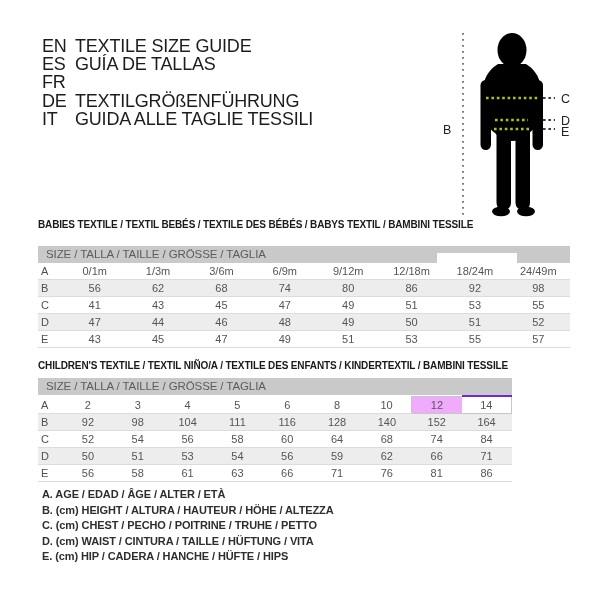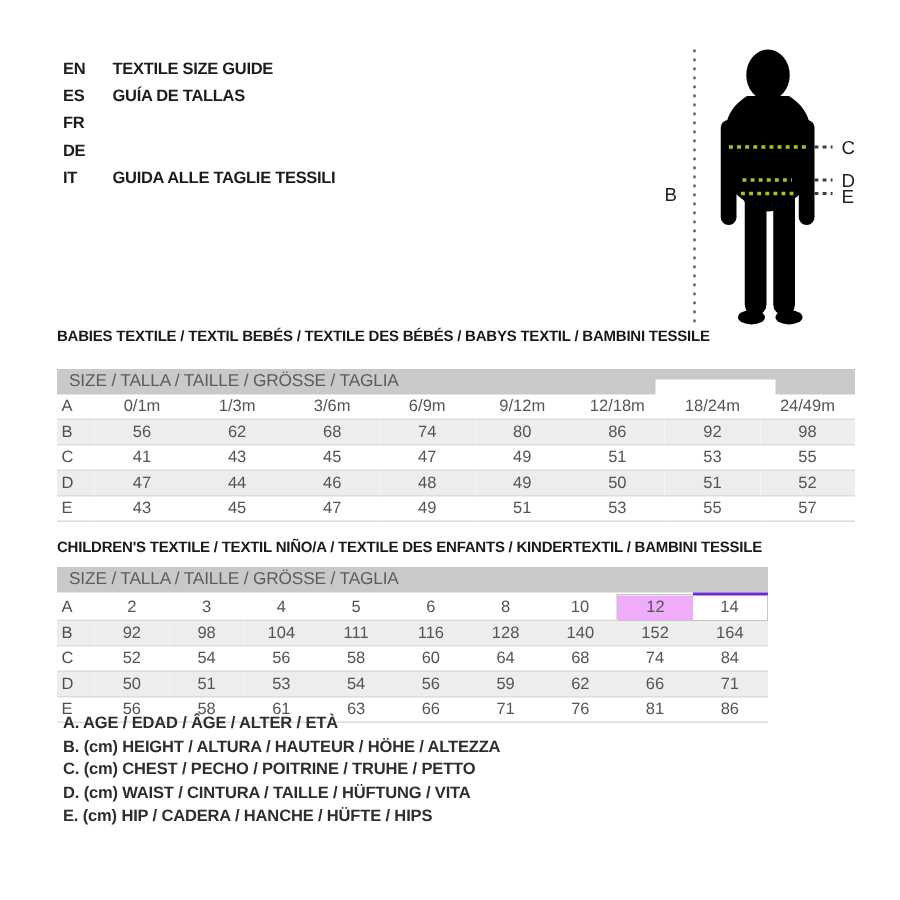--- a/index.html
+++ b/index.html
@@ -2,21 +2,21 @@
 <html><head>
 <meta charset="utf-8">
 <style>
   html,body{margin:0;padding:0;background:#fff;}
   .canvas{
     position:relative;width:600px;height:600px;background:#ffffff;overflow:hidden;
     font-family:"Liberation Sans", sans-serif;color:#1c1c1c;
   }
   
   .lang-block{position:absolute;left:42px;top:37px;}
-  .lang-row{display:flex;line-height:18.2px;font-size:11px;font-weight:700;letter-spacing:-0.2px;}
+  .lang-row{display:flex;line-height:18.2px;font-size:18px;font-weight:400;letter-spacing:-0.2px;}
   .lang-code{display:inline-block;width:33px;}
   
   .figure-wrap{position:absolute;left:440px;top:18px;width:152px;height:206px;}
   
   .section-title{position:absolute;left:38px;font-size:10px;font-weight:700;letter-spacing:-0.15px;color:#1a1a1a;white-space:nowrap;}
   
   .table-wrap{position:absolute;left:38px;}
   .size-band{height:17px;line-height:17px;background:#c9c9c9;color:#5c5c5c;font-size:11.5px;padding-left:8px;letter-spacing:-0.1px;}
   table{border-collapse:collapse;table-layout:fixed;width:100%;}
   td{position:relative;font-size:11px;color:#555;text-align:center;height:16px;padding:0;
@@ -24,21 +24,21 @@
   td.rowlabel{width:22px;text-align:left;padding-left:3px;color:#4f4f4f;}
   tbody tr:nth-child(even) td{background:#ededed;}
   
   #children-table tbody tr:first-child td:nth-child(9){
     border-top:1px solid #c6c6c6;border-bottom:1px solid #c6c6c6;border-left:1px solid #c6c6c6;background:#f0abfc;}
   #children-table tbody tr:first-child td:nth-child(10){
     border-top:2px solid #6d28d9;border-bottom:1px solid #c6c6c6;border-right:1px solid #c6c6c6;background:#fff;}
   
   .band-artifact{position:absolute;left:399px;top:7px;width:80px;height:12px;background:#ffffff;}
   
-  .legend{position:absolute;left:42px;top:475px;}
+  .legend{position:absolute;left:42px;top:487px;}
   .legend-line{font-size:11px;font-weight:700;line-height:15.6px;color:#2e2e2e;letter-spacing:-0.1px;white-space:nowrap;}
 </style>
 </head>
 <body>
 
 <div class="canvas">
 
   <div class="lang-block">
       <div class="lang-row">
         <span class="lang-code">EN</span>
@@ -46,20 +46,21 @@
       </div>
       <div class="lang-row">
         <span class="lang-code">ES</span>
         <span class="lang-title">GUÍA DE TALLAS</span>
       </div>
       <div class="lang-row">
         <span class="lang-code">FR</span>
       </div>
       <div class="lang-row">
         <span class="lang-code">DE</span>
+        <span class="lang-title">TEXTILGRÖßENFÜHRUNG</span>
       </div>
       <div class="lang-row">
         <span class="lang-code">IT</span>
         <span class="lang-title">GUIDA ALLE TAGLIE TESSILI</span>
       </div>
     </div>
 
   <div class="figure-wrap">
     <svg width="152" height="206" viewBox="0 0 152 206">
 

